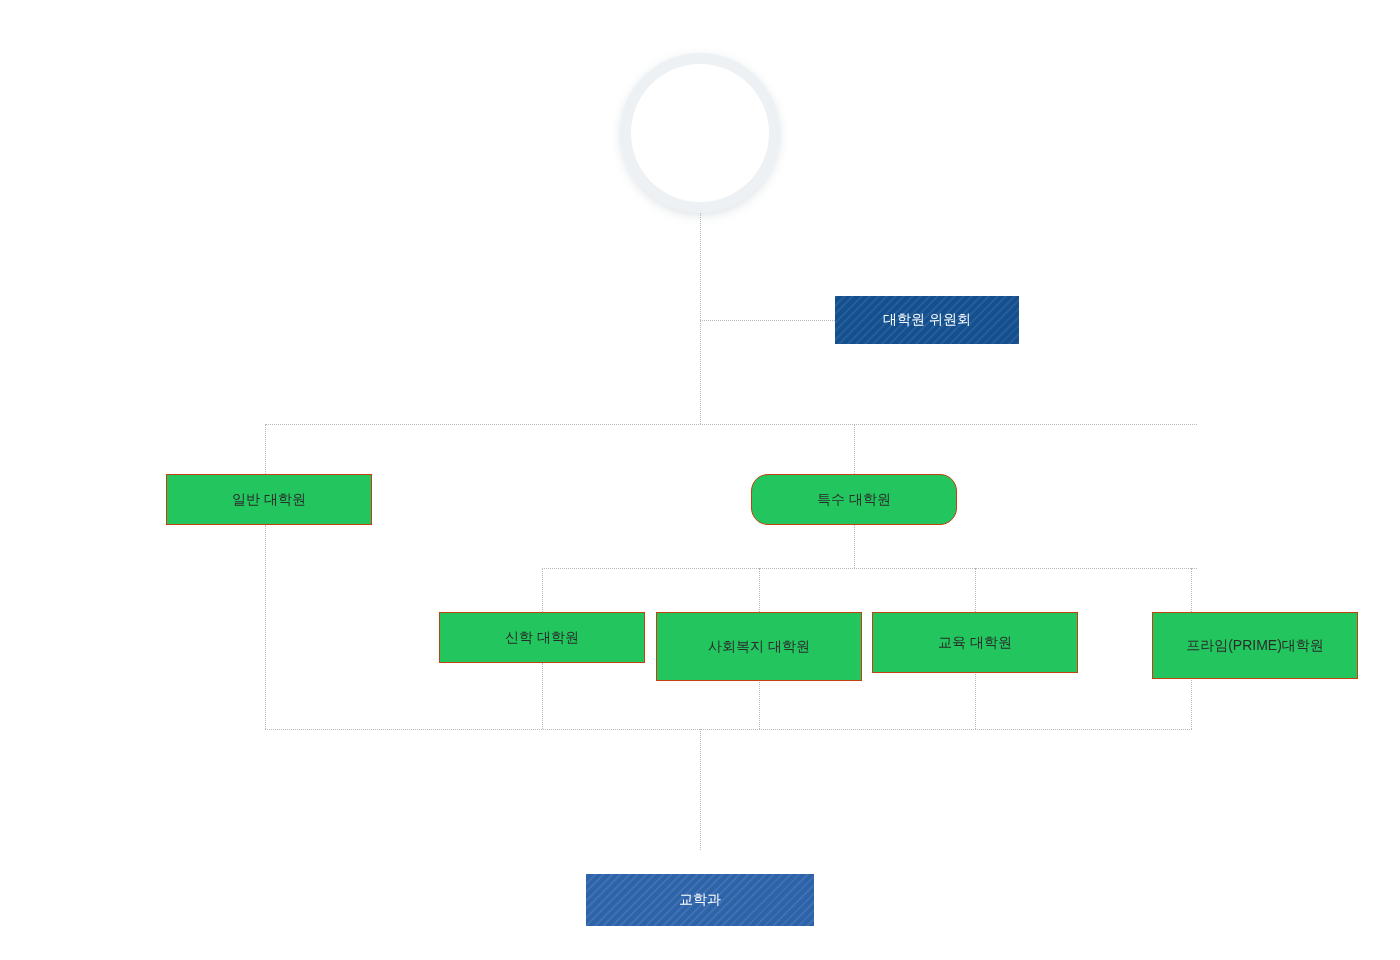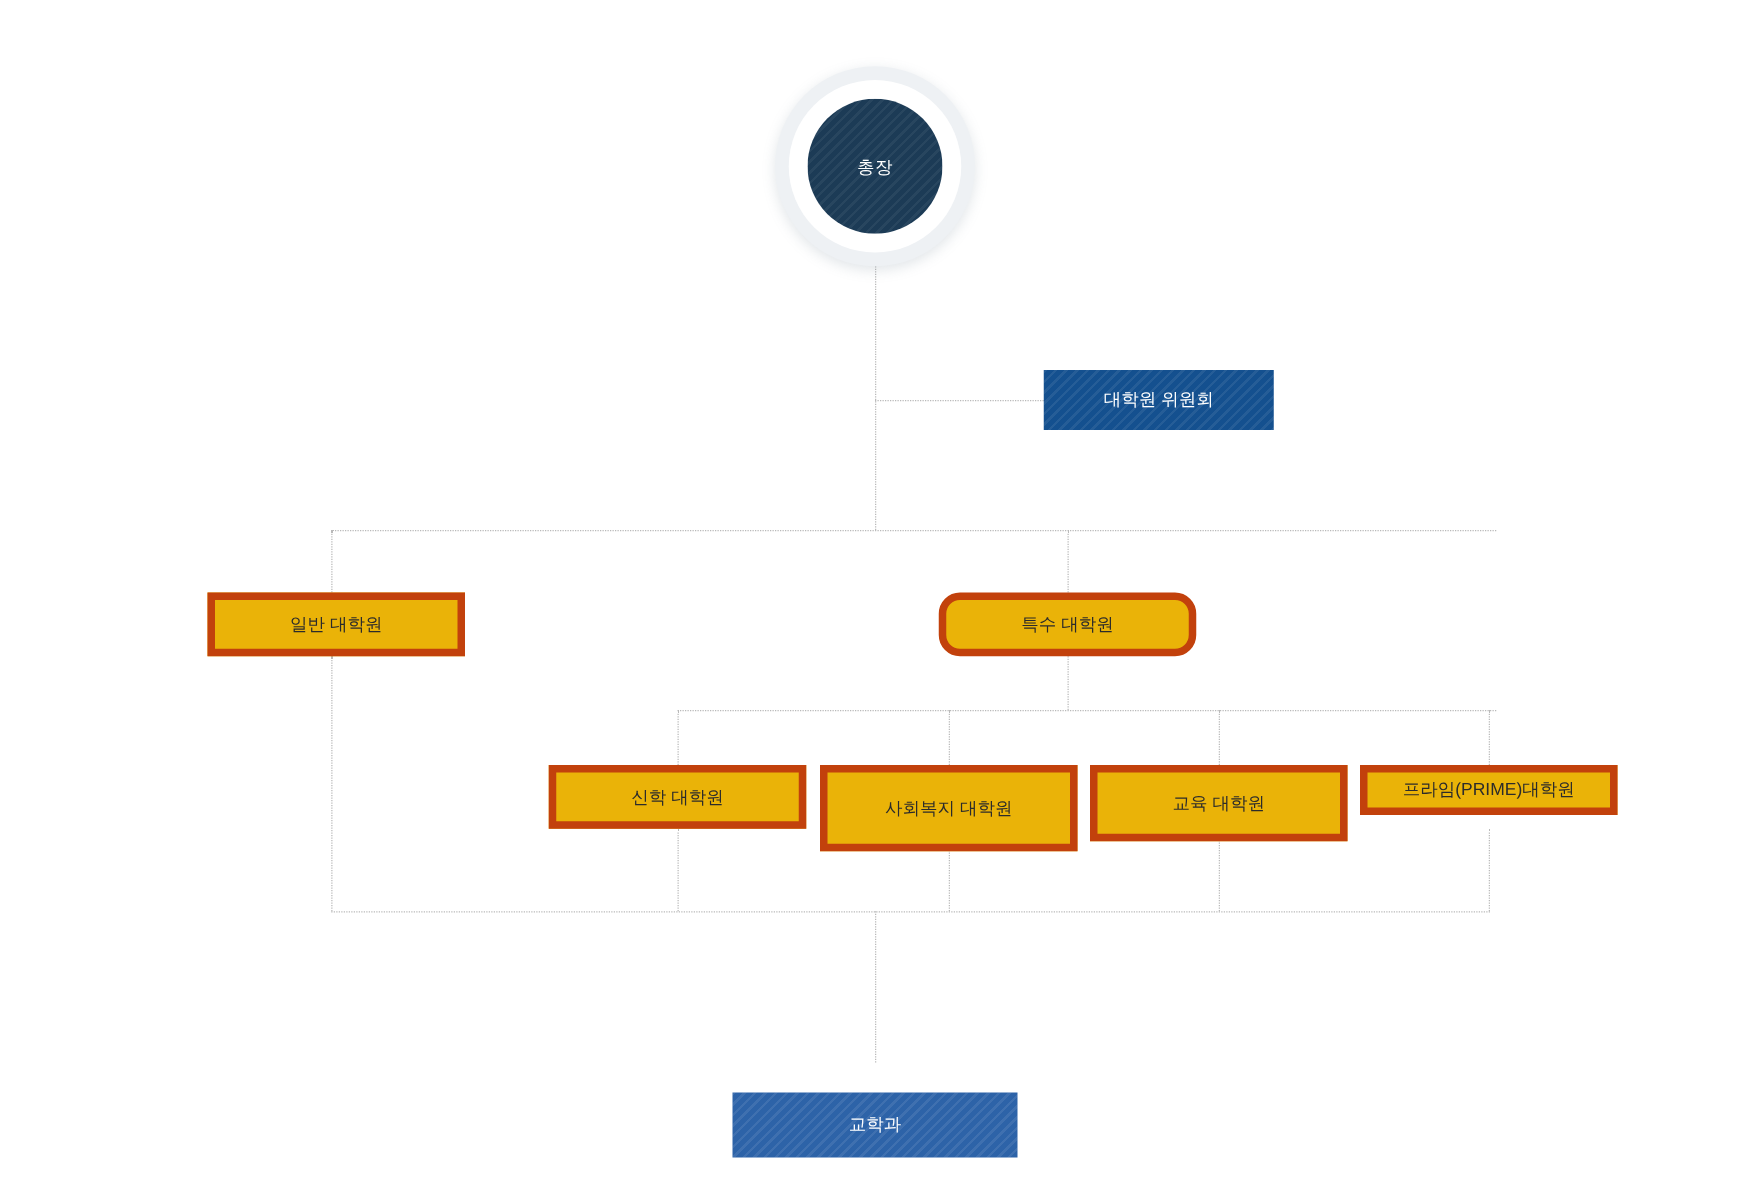--- a/index.html
+++ b/index.html
@@ -95,22 +95,22 @@
     z-index: 3;
     box-sizing: border-box;
     display: flex;
     align-items: center;
     justify-content: center;
     text-align: center;
     font-size: 14px;
     line-height: 1.25;
   }
   .node.gray {
-    background: #eab308;
-    border: 6px solid #c2410c;
+    background: #22c55e;
+    border: 1px solid #c2410c;
     color: #2b2b2b;
   }
   .node.blue-dark {
     background:
       repeating-linear-gradient(135deg,
         rgba(255,255,255,0.075) 0px,
         rgba(255,255,255,0.075) 2px,
         rgba(255,255,255,0.0) 2px,
         rgba(255,255,255,0.0) 6px),
       #14508f;
@@ -163,23 +163,20 @@
 
   <div class="conn v" style="left:265px; top:525px; height:204px;"></div>
 
   <div class="conn h" style="left:265px; top:729px; width:927px;"></div>
 
   <div class="conn v" style="left:700px; top:729px; height:121px;"></div>
 
   <div class="root-node">
     <div class="ring-outer"></div>
     <div class="ring-mid"></div>
-    <div class="circle-core">
-      <span class="root-label">총장</span>
-    </div>
   </div>
 
   <div class="node blue-dark" style="left:835px; top:296px; width:184px; height:48px;">
     <span class="node-label">대학원 위원회</span>
   </div>
 
   <div class="node gray" style="left:166px; top:474px; width:206px; height:51px;">
     <span class="node-label">일반 대학원</span>
   </div>
 
@@ -192,21 +189,21 @@
   </div>
 
   <div class="node gray" style="left:656px; top:612px; width:206px; height:69px;">
     <span class="node-label">사회복지 대학원</span>
   </div>
 
   <div class="node gray" style="left:872px; top:612px; width:206px; height:61px;">
     <span class="node-label">교육 대학원</span>
   </div>
 
-  <div class="node gray" style="left:1088px; top:612px; width:206px; height:40px;">
+  <div class="node gray" style="left:1152px; top:612px; width:206px; height:67px;">
     <span class="node-label">프라임(PRIME)대학원</span>
   </div>
 
   <div class="node blue-mid" style="left:586px; top:874px; width:228px; height:52px;">
     <span class="node-label">교학과</span>
   </div>
 
 </div>
 
 </body></html>

